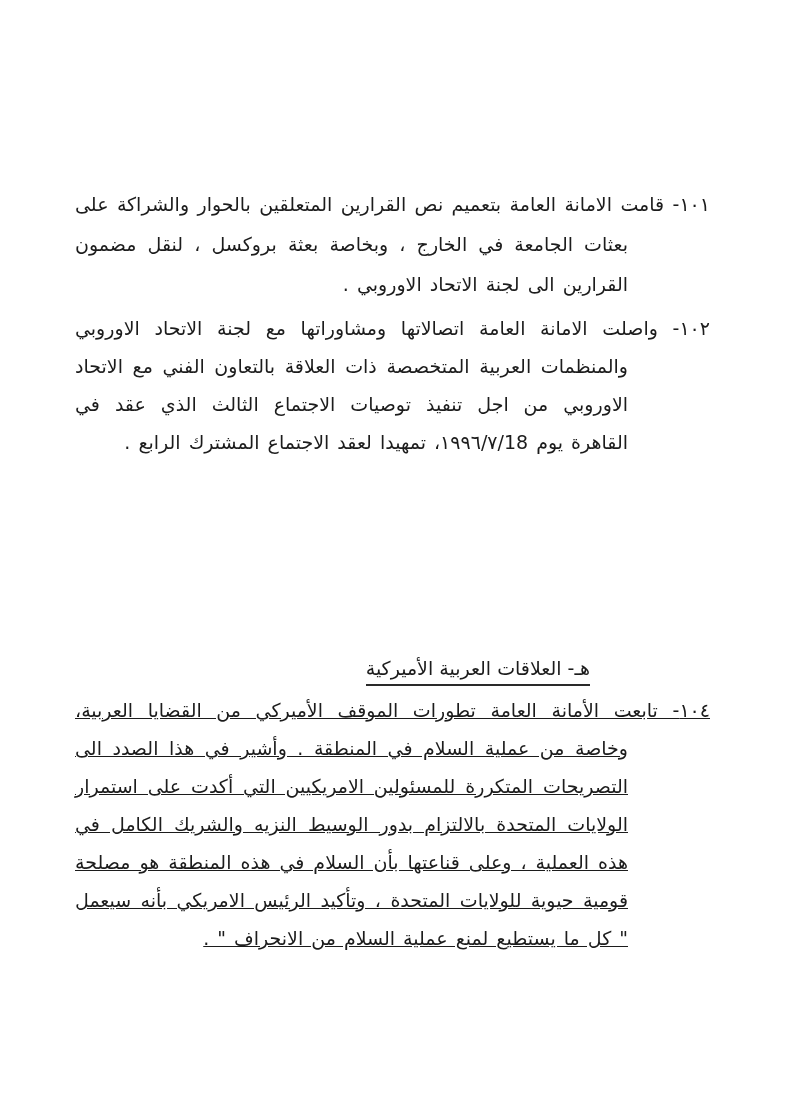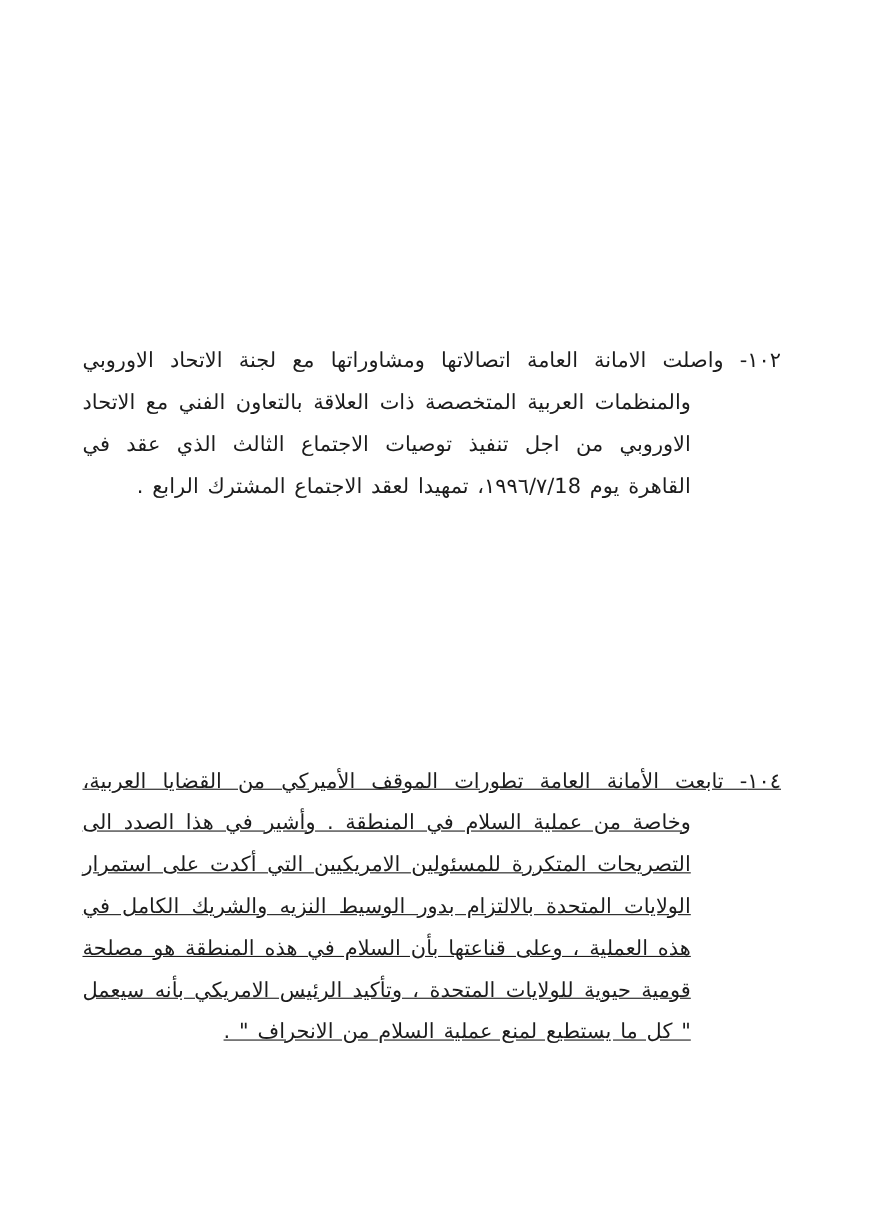--- a/index.html
+++ b/index.html
@@ -58,20 +58,22 @@
     border-bottom: 2px solid #2a2a2a;
     color: #1c1c1c;
   }
 </style>
 </head>
 <body>
 
 <div class="scan-page">
 
 
+  <div class="para p101" lang="ar">١٠١- قامت الامانة العامة بتعميم نص القرارين المتعلقين بالحوار والشراكة على بعثات الجامعة في الخارج ، وبخاصة بعثة بروكسل ، لنقل مضمون القرارين الى لجنة الاتحاد الاوروبي .</div>
 
   <div class="para p102" lang="ar">١٠٢- واصلت الامانة العامة اتصالاتها ومشاوراتها مع لجنة الاتحاد الاوروبي والمنظمات العربية المتخصصة ذات العلاقة بالتعاون الفني مع الاتحاد الاوروبي من اجل تنفيذ توصيات الاجتماع الثالث الذي عقد في القاهرة يوم ١٩٩٦/٧/18، تمهيدا لعقد الاجتماع المشترك الرابع .</div>
 
 
+  <div class="heading" lang="ar">هـ- العلاقات العربية الأميركية</div>
 
   <div class="para p104" lang="ar">١٠٤- تابعت الأمانة العامة تطورات الموقف الأميركي من القضايا العربية، وخاصة من عملية السلام في المنطقة . وأشير في هذا الصدد الى التصريحات المتكررة للمسئولين الامريكيين التي أكدت على استمرار الولايات المتحدة بالالتزام بدور الوسيط النزيه والشريك الكامل في هذه العملية ، وعلى قناعتها بأن السلام في هذه المنطقة هو مصلحة قومية حيوية للولايات المتحدة ، وتأكيد الرئيس الامريكي بأنه سيعمل " كل ما يستطيع لمنع عملية السلام من الانحراف " .</div>
 
 </div>
 
 </body></html>

